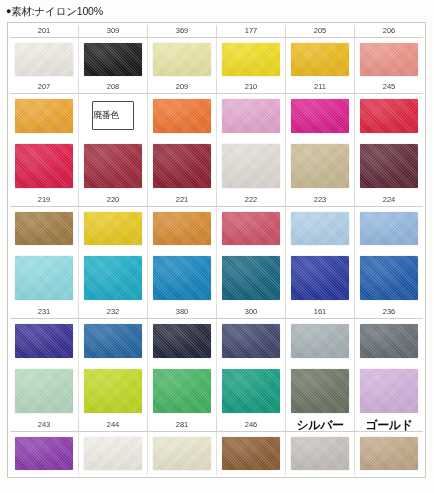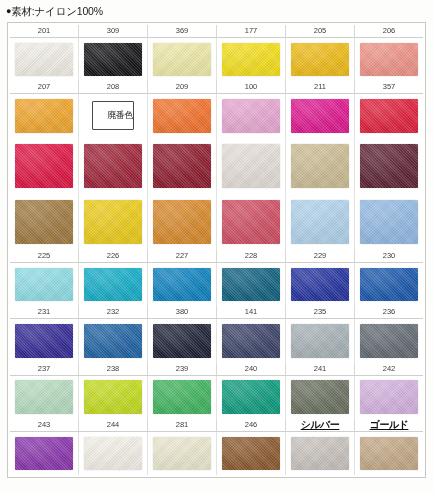--- a/index.html
+++ b/index.html
@@ -78,25 +78,24 @@
     line-height: 12px;
     text-align: center;
     color: #3c3c3c;
     border-right: 1px solid #d8d8d3;
     box-sizing: border-box;
     overflow: hidden;
     white-space: nowrap;
   }
   .label-cell:last-child { border-right: none; }
   .label-cell.jp {
-    font-size: 10px;
+    font-size: 12px;
     font-weight: bold;
     color: #111;
     letter-spacing: -0.5px;
-    text-decoration: underline;
   }
 
   
   .swatch-band {
     flex: 1 1 0;
     display: flex;
     min-height: 0;
   }
   .swatch-cell {
     flex: 1 1 0;
@@ -145,21 +144,21 @@
 
   
   .chip.textbox {
     background: #ffffff !important;
     box-shadow: none;
     width: 58%;
     height: 62%;
     border: 1px solid #4a4a4a;
     display: flex;
     align-items: center;
-    justify-content: flex-end;
+    justify-content: flex-start;
   }
   .chip.textbox::before,
   .chip.textbox::after { display: none; }
   .chip.textbox .tbtext {
     font-size: 9px;
     line-height: 1;
     color: #2a2a2a;
     letter-spacing: -0.5px;
     font-family: "DejaVu Serif", serif;
   }
@@ -203,23 +202,23 @@
             <div class="swatch-cell">
               <div class="chip" style="background: rgb(240, 147, 135);"></div>
             </div>
           </div>
         </div>
         <div class="swatch-row">
           <div class="label-band">
             <div class="label-cell">207</div>
             <div class="label-cell">208</div>
             <div class="label-cell">209</div>
-            <div class="label-cell">100</div>
+            <div class="label-cell">210</div>
             <div class="label-cell">211</div>
-            <div class="label-cell">357</div>
+            <div class="label-cell">245</div>
           </div>
           <div class="swatch-band">
             <div class="swatch-cell">
               <div class="chip" style="background: rgb(242, 166, 43);"></div>
             </div>
             <div class="swatch-cell">
               <div class="chip textbox">
                 <span class="tbtext">廃番色</span>
               </div>
             </div>
@@ -253,20 +252,28 @@
             </div>
             <div class="swatch-cell">
               <div class="chip" style="background: rgb(205, 189, 149);"></div>
             </div>
             <div class="swatch-cell">
               <div class="chip" style="background: rgb(94, 36, 52);"></div>
             </div>
           </div>
         </div>
         <div class="swatch-row">
+          <div class="label-band">
+            <div class="label-cell">219</div>
+            <div class="label-cell">220</div>
+            <div class="label-cell">221</div>
+            <div class="label-cell">222</div>
+            <div class="label-cell">223</div>
+            <div class="label-cell">224</div>
+          </div>
           <div class="swatch-band">
             <div class="swatch-cell">
               <div class="chip" style="background: rgb(160, 122, 65);"></div>
             </div>
             <div class="swatch-cell">
               <div class="chip" style="background: rgb(237, 205, 24);"></div>
             </div>
             <div class="swatch-cell">
               <div class="chip" style="background: rgb(217, 138, 43);"></div>
             </div>
@@ -275,28 +282,20 @@
             </div>
             <div class="swatch-cell">
               <div class="chip" style="background: rgb(177, 211, 236);"></div>
             </div>
             <div class="swatch-cell">
               <div class="chip" style="background: rgb(147, 186, 228);"></div>
             </div>
           </div>
         </div>
         <div class="swatch-row">
-          <div class="label-band">
-            <div class="label-cell">225</div>
-            <div class="label-cell">226</div>
-            <div class="label-cell">227</div>
-            <div class="label-cell">228</div>
-            <div class="label-cell">229</div>
-            <div class="label-cell">230</div>
-          </div>
           <div class="swatch-band">
             <div class="swatch-cell">
               <div class="chip" style="background: rgb(143, 222, 229);"></div>
             </div>
             <div class="swatch-cell">
               <div class="chip" style="background: rgb(20, 174, 201);"></div>
             </div>
             <div class="swatch-cell">
               <div class="chip" style="background: rgb(13, 130, 192);"></div>
             </div>
@@ -309,22 +308,22 @@
             <div class="swatch-cell">
               <div class="chip" style="background: rgb(26, 88, 173);"></div>
             </div>
           </div>
         </div>
         <div class="swatch-row">
           <div class="label-band">
             <div class="label-cell">231</div>
             <div class="label-cell">232</div>
             <div class="label-cell">380</div>
-            <div class="label-cell">141</div>
-            <div class="label-cell">235</div>
+            <div class="label-cell">300</div>
+            <div class="label-cell">161</div>
             <div class="label-cell">236</div>
           </div>
           <div class="swatch-band">
             <div class="swatch-cell">
               <div class="chip" style="background: rgb(52, 42, 149);"></div>
             </div>
             <div class="swatch-cell">
               <div class="chip" style="background: rgb(31, 99, 163);"></div>
             </div>
             <div class="swatch-cell">
@@ -335,28 +334,20 @@
             </div>
             <div class="swatch-cell">
               <div class="chip" style="background: rgb(168, 179, 184);"></div>
             </div>
             <div class="swatch-cell">
               <div class="chip" style="background: rgb(99, 107, 114);"></div>
             </div>
           </div>
         </div>
         <div class="swatch-row">
-          <div class="label-band">
-            <div class="label-cell">237</div>
-            <div class="label-cell">238</div>
-            <div class="label-cell">239</div>
-            <div class="label-cell">240</div>
-            <div class="label-cell">241</div>
-            <div class="label-cell">242</div>
-          </div>
           <div class="swatch-band">
             <div class="swatch-cell">
               <div class="chip" style="background: rgb(183, 221, 193);"></div>
             </div>
             <div class="swatch-cell">
               <div class="chip" style="background: rgb(196, 221, 30);"></div>
             </div>
             <div class="swatch-cell">
               <div class="chip" style="background: rgb(63, 181, 94);"></div>
             </div>

